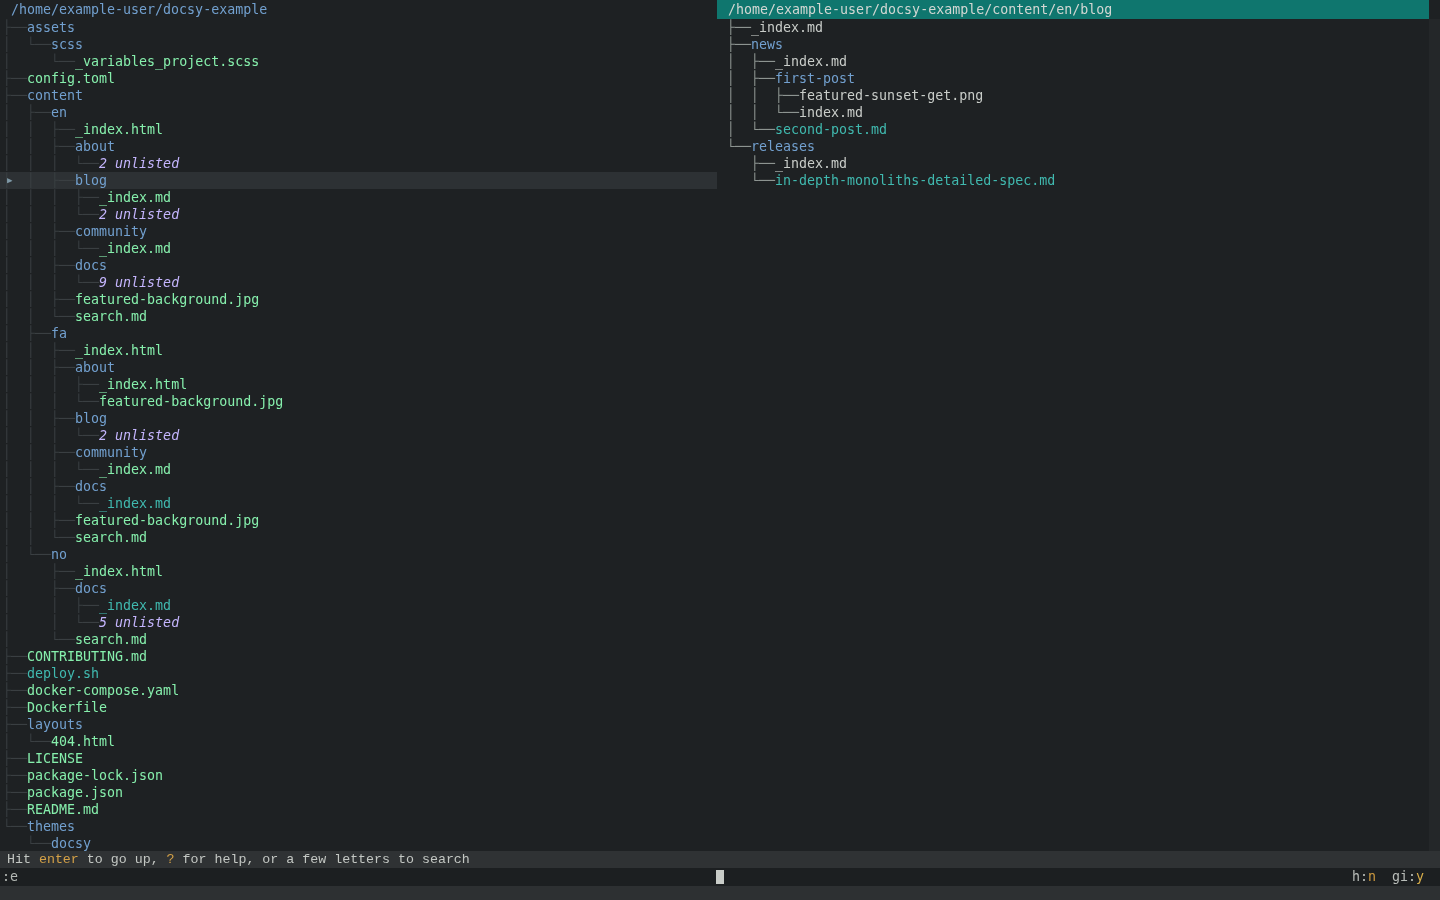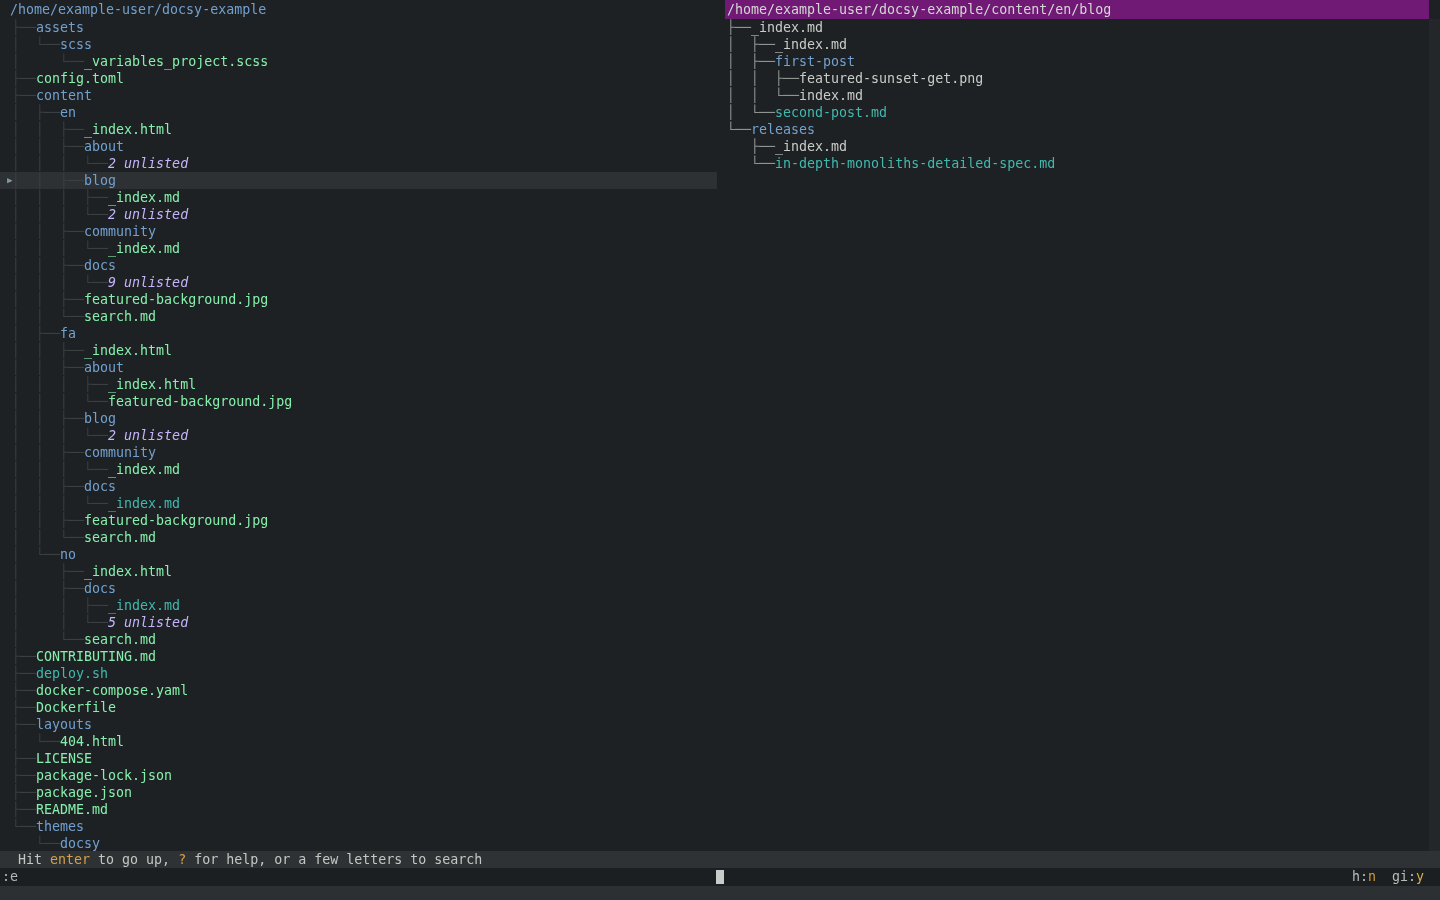--- a/index.html
+++ b/index.html
@@ -5,40 +5,40 @@
   html,body{margin:0;padding:0;background:#101214;}
   .screen{
     position:relative;width:1440px;height:900px;overflow:hidden;
     background:#1e2123;
     font-family:"DejaVu Sans Mono","Liberation Mono",monospace;
     font-size:13.3px;line-height:17px;color:#bcc0bc;
   }
   .panel{position:absolute;top:0;}
   .panel.left{left:0;width:717px;}
   .panel.right{left:717px;width:712px;}
-  .path-row{height:19px;line-height:19px;padding-left:2px;white-space:pre;color:#72a0cf;margin-left:8px;}
-  .panel.right .path-row{background:#701a75;color:#d3d7d3;margin-right:0;}
-  .rows .row{height:17px;white-space:pre;padding-left:12px;position:relative;}
+  .path-row{height:19px;line-height:19px;padding-left:11px;white-space:pre;color:#72a0cf;}
+  .panel.right .path-row{background:#0f766e;color:#d3d7d3;margin-right:0;}
+  .rows .row{height:17px;white-space:pre;padding-left:3px;position:relative;}
   .panel.right .rows .row{padding-left:10px;}
   .row.selected{background:#2d3134;}
   .marker{
     position:absolute;left:7px;top:1px;font-size:9px;line-height:15px;
     color:#7e98a6;font-style:normal;
   }
   .branch{color:#3a3f42;}
   .panel.right .branch{color:#8d9491;}
   .name.dir{color:#72a0cf;}
   .panel.left .name.file{color:#86efac;}
   .panel.right .name.file{color:#c9cdc9;}
   .name.exe{color:#40b9af;text-align:right;}
   .name.unlisted{color:#c4b5fd;font-style:italic;}
   .edge-strip{position:absolute;top:19px;left:1429px;width:11px;height:832px;background:#242729;}
   .status-bar{
     position:absolute;top:851px;left:0;width:100%;height:32px;line-height:17px;
-    background:#2f3234;color:#c3c7c3;white-space:pre;padding-left:18px;box-sizing:border-box;
+    background:#2f3234;color:#c3c7c3;white-space:pre;padding-left:7px;box-sizing:border-box;font-family:Liberation Mono, monospace;
   }
   .status-bar .key{color:#d4a147;}
   .input-bar{
     position:absolute;top:868px;left:0;width:100%;height:18px;line-height:18px;
     background:#1c1f21;color:#b4b8b4;white-space:pre;
   }
   .input-value{position:absolute;left:2px;top:0;}
   .cursor{position:absolute;left:716px;top:2px;width:8px;height:14px;background:#c8ccc8;}
   .flags{position:absolute;right:16px;top:0;white-space:pre;color:#b9bdb9;}
   .flags .flag-n{color:#cc9a3f;}
@@ -102,20 +102,21 @@
         <div class="row"><span class="branch">├──</span><span class="name file">README.md</span></div>
         <div class="row"><span class="branch">└──</span><span class="name dir">themes</span></div>
         <div class="row"><span class="branch">   └──</span><span class="name dir">docsy</span></div>
       </div>
   </div>
 
   <div class="panel right">
     <div class="path-row">/home/example-user/docsy-example/content/en/blog</div>
     <div class="rows">
         <div class="row"><span class="branch">├──</span><span class="name file">_index.md</span></div>
+        <div class="row"><span class="branch">├──</span><span class="name dir">news</span></div>
         <div class="row"><span class="branch">│  ├──</span><span class="name file">_index.md</span></div>
         <div class="row"><span class="branch">│  ├──</span><span class="name dir">first-post</span></div>
         <div class="row"><span class="branch">│  │  ├──</span><span class="name file">featured-sunset-get.png</span></div>
         <div class="row"><span class="branch">│  │  └──</span><span class="name file">index.md</span></div>
         <div class="row"><span class="branch">│  └──</span><span class="name exe">second-post.md</span></div>
         <div class="row"><span class="branch">└──</span><span class="name dir">releases</span></div>
         <div class="row"><span class="branch">   ├──</span><span class="name file">_index.md</span></div>
         <div class="row"><span class="branch">   └──</span><span class="name exe">in-depth-monoliths-detailed-spec.md</span></div>
       </div>
   </div>

